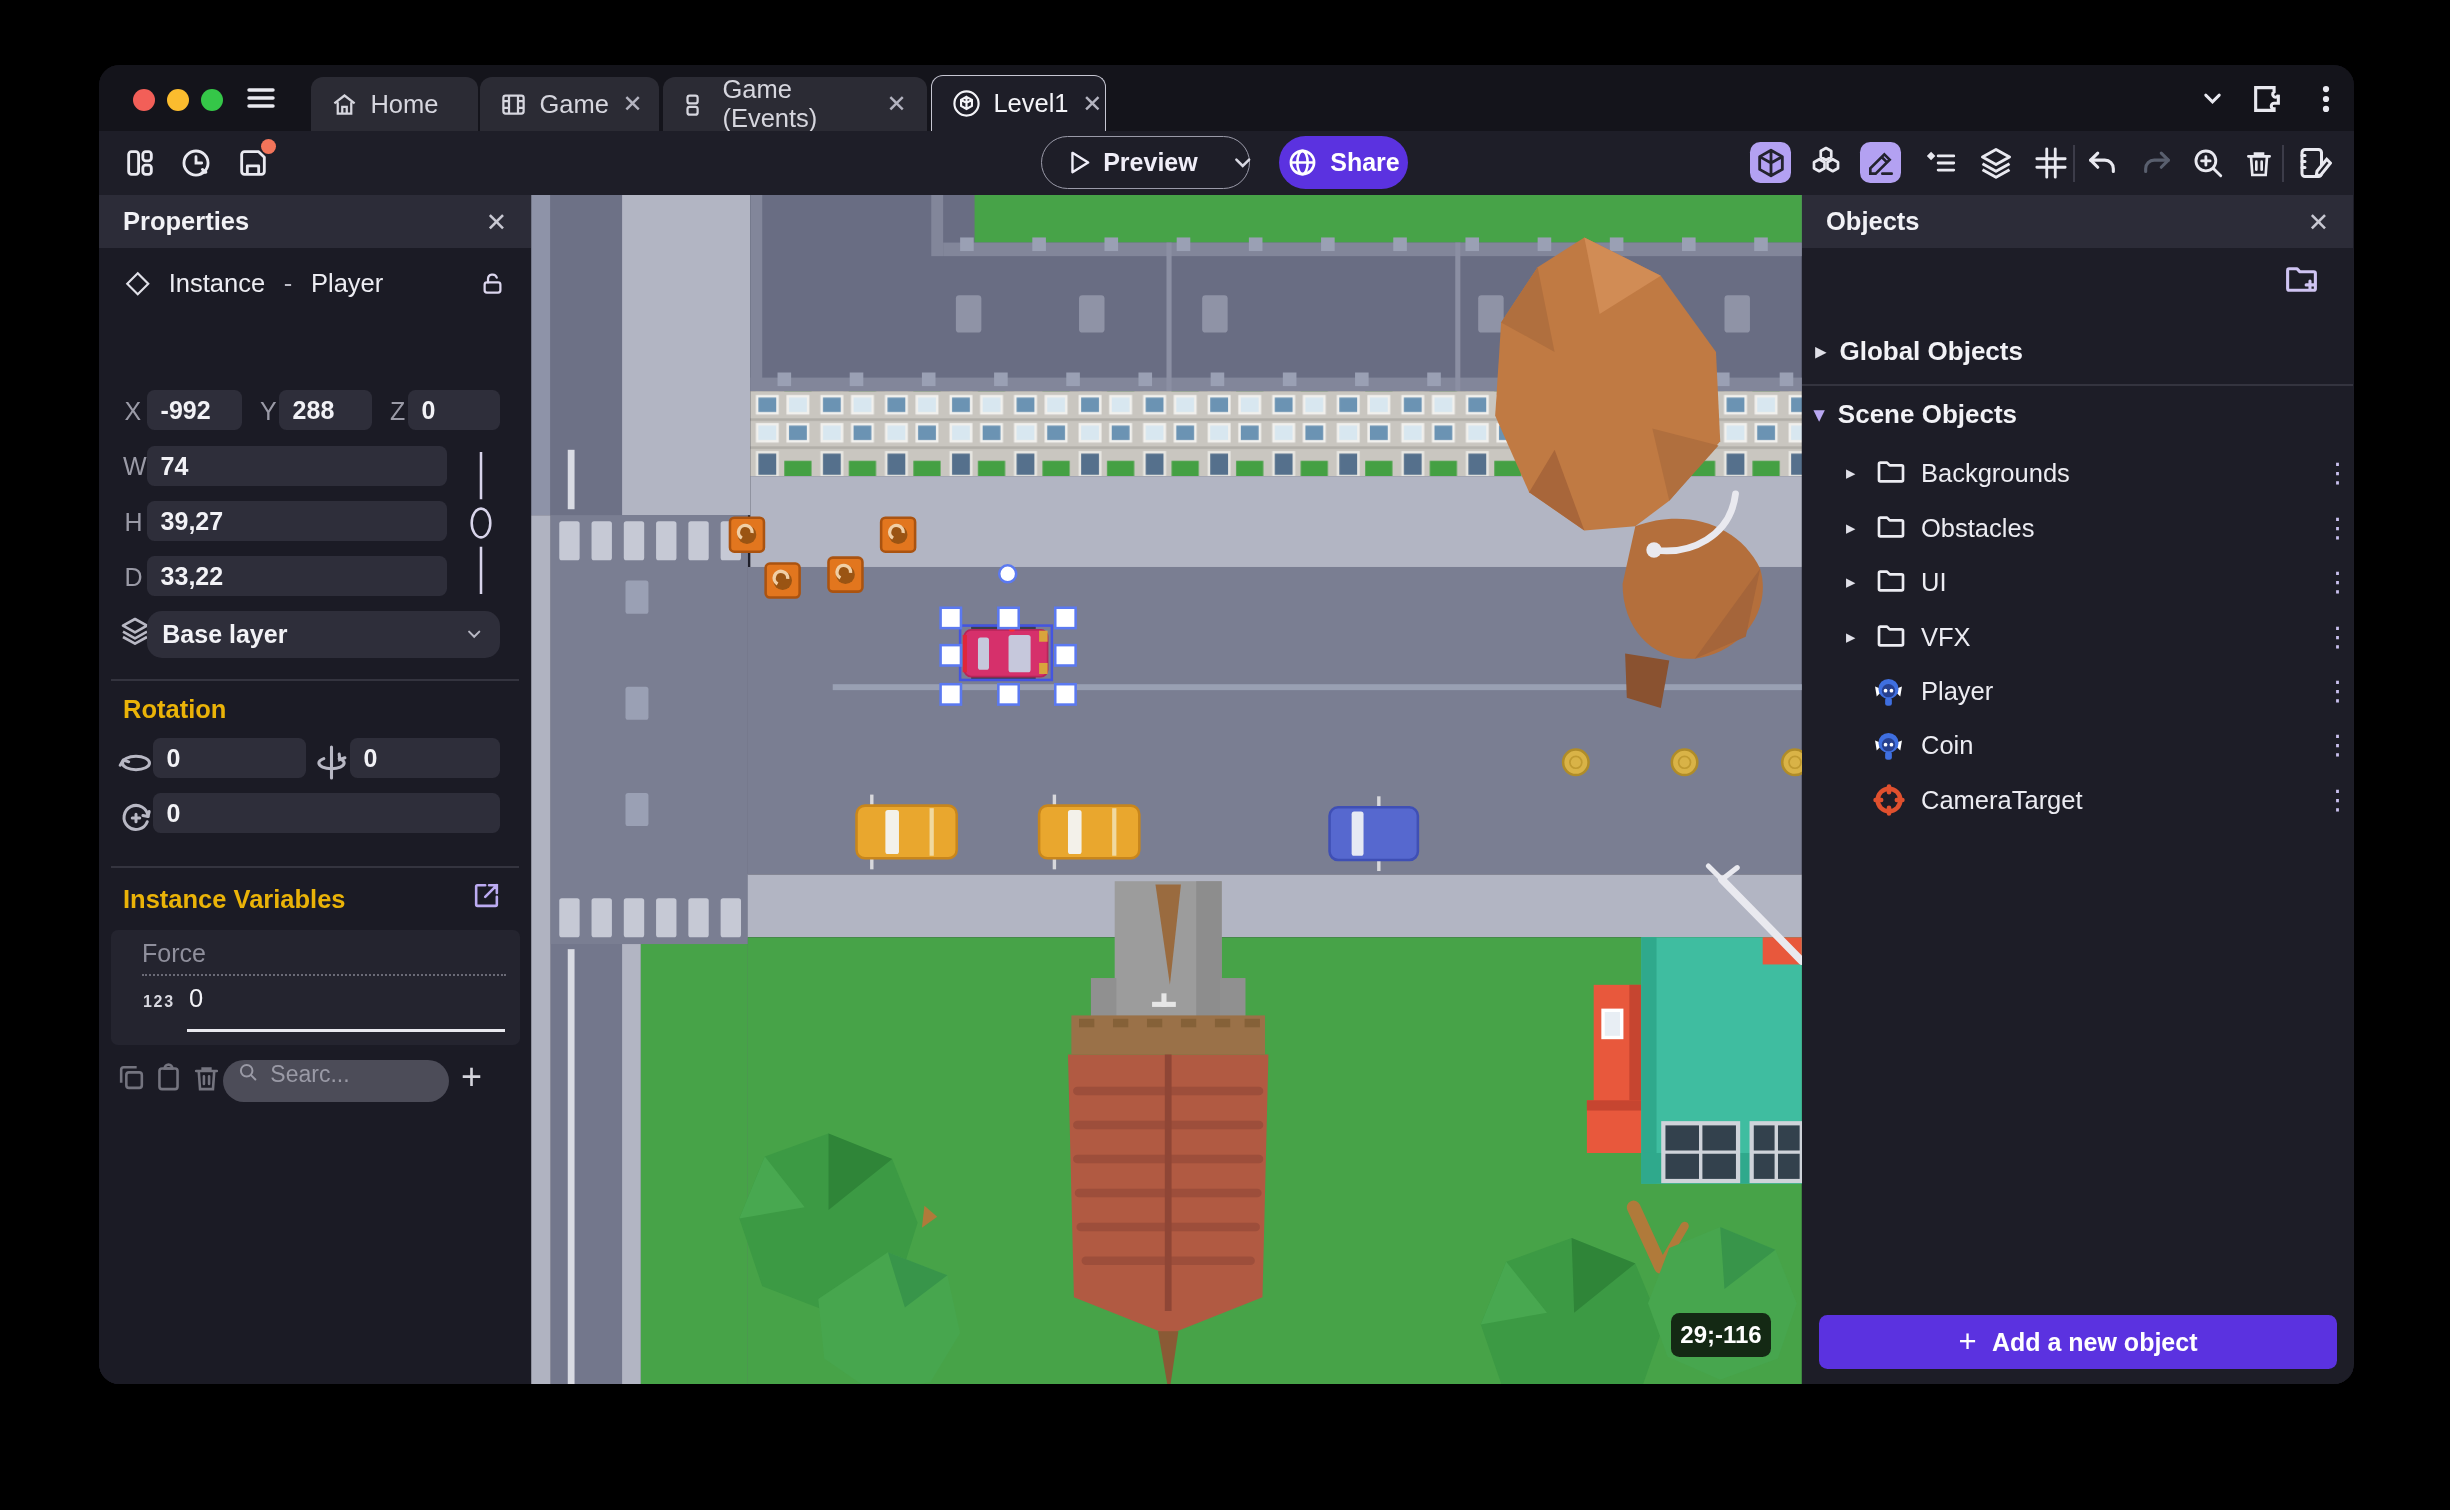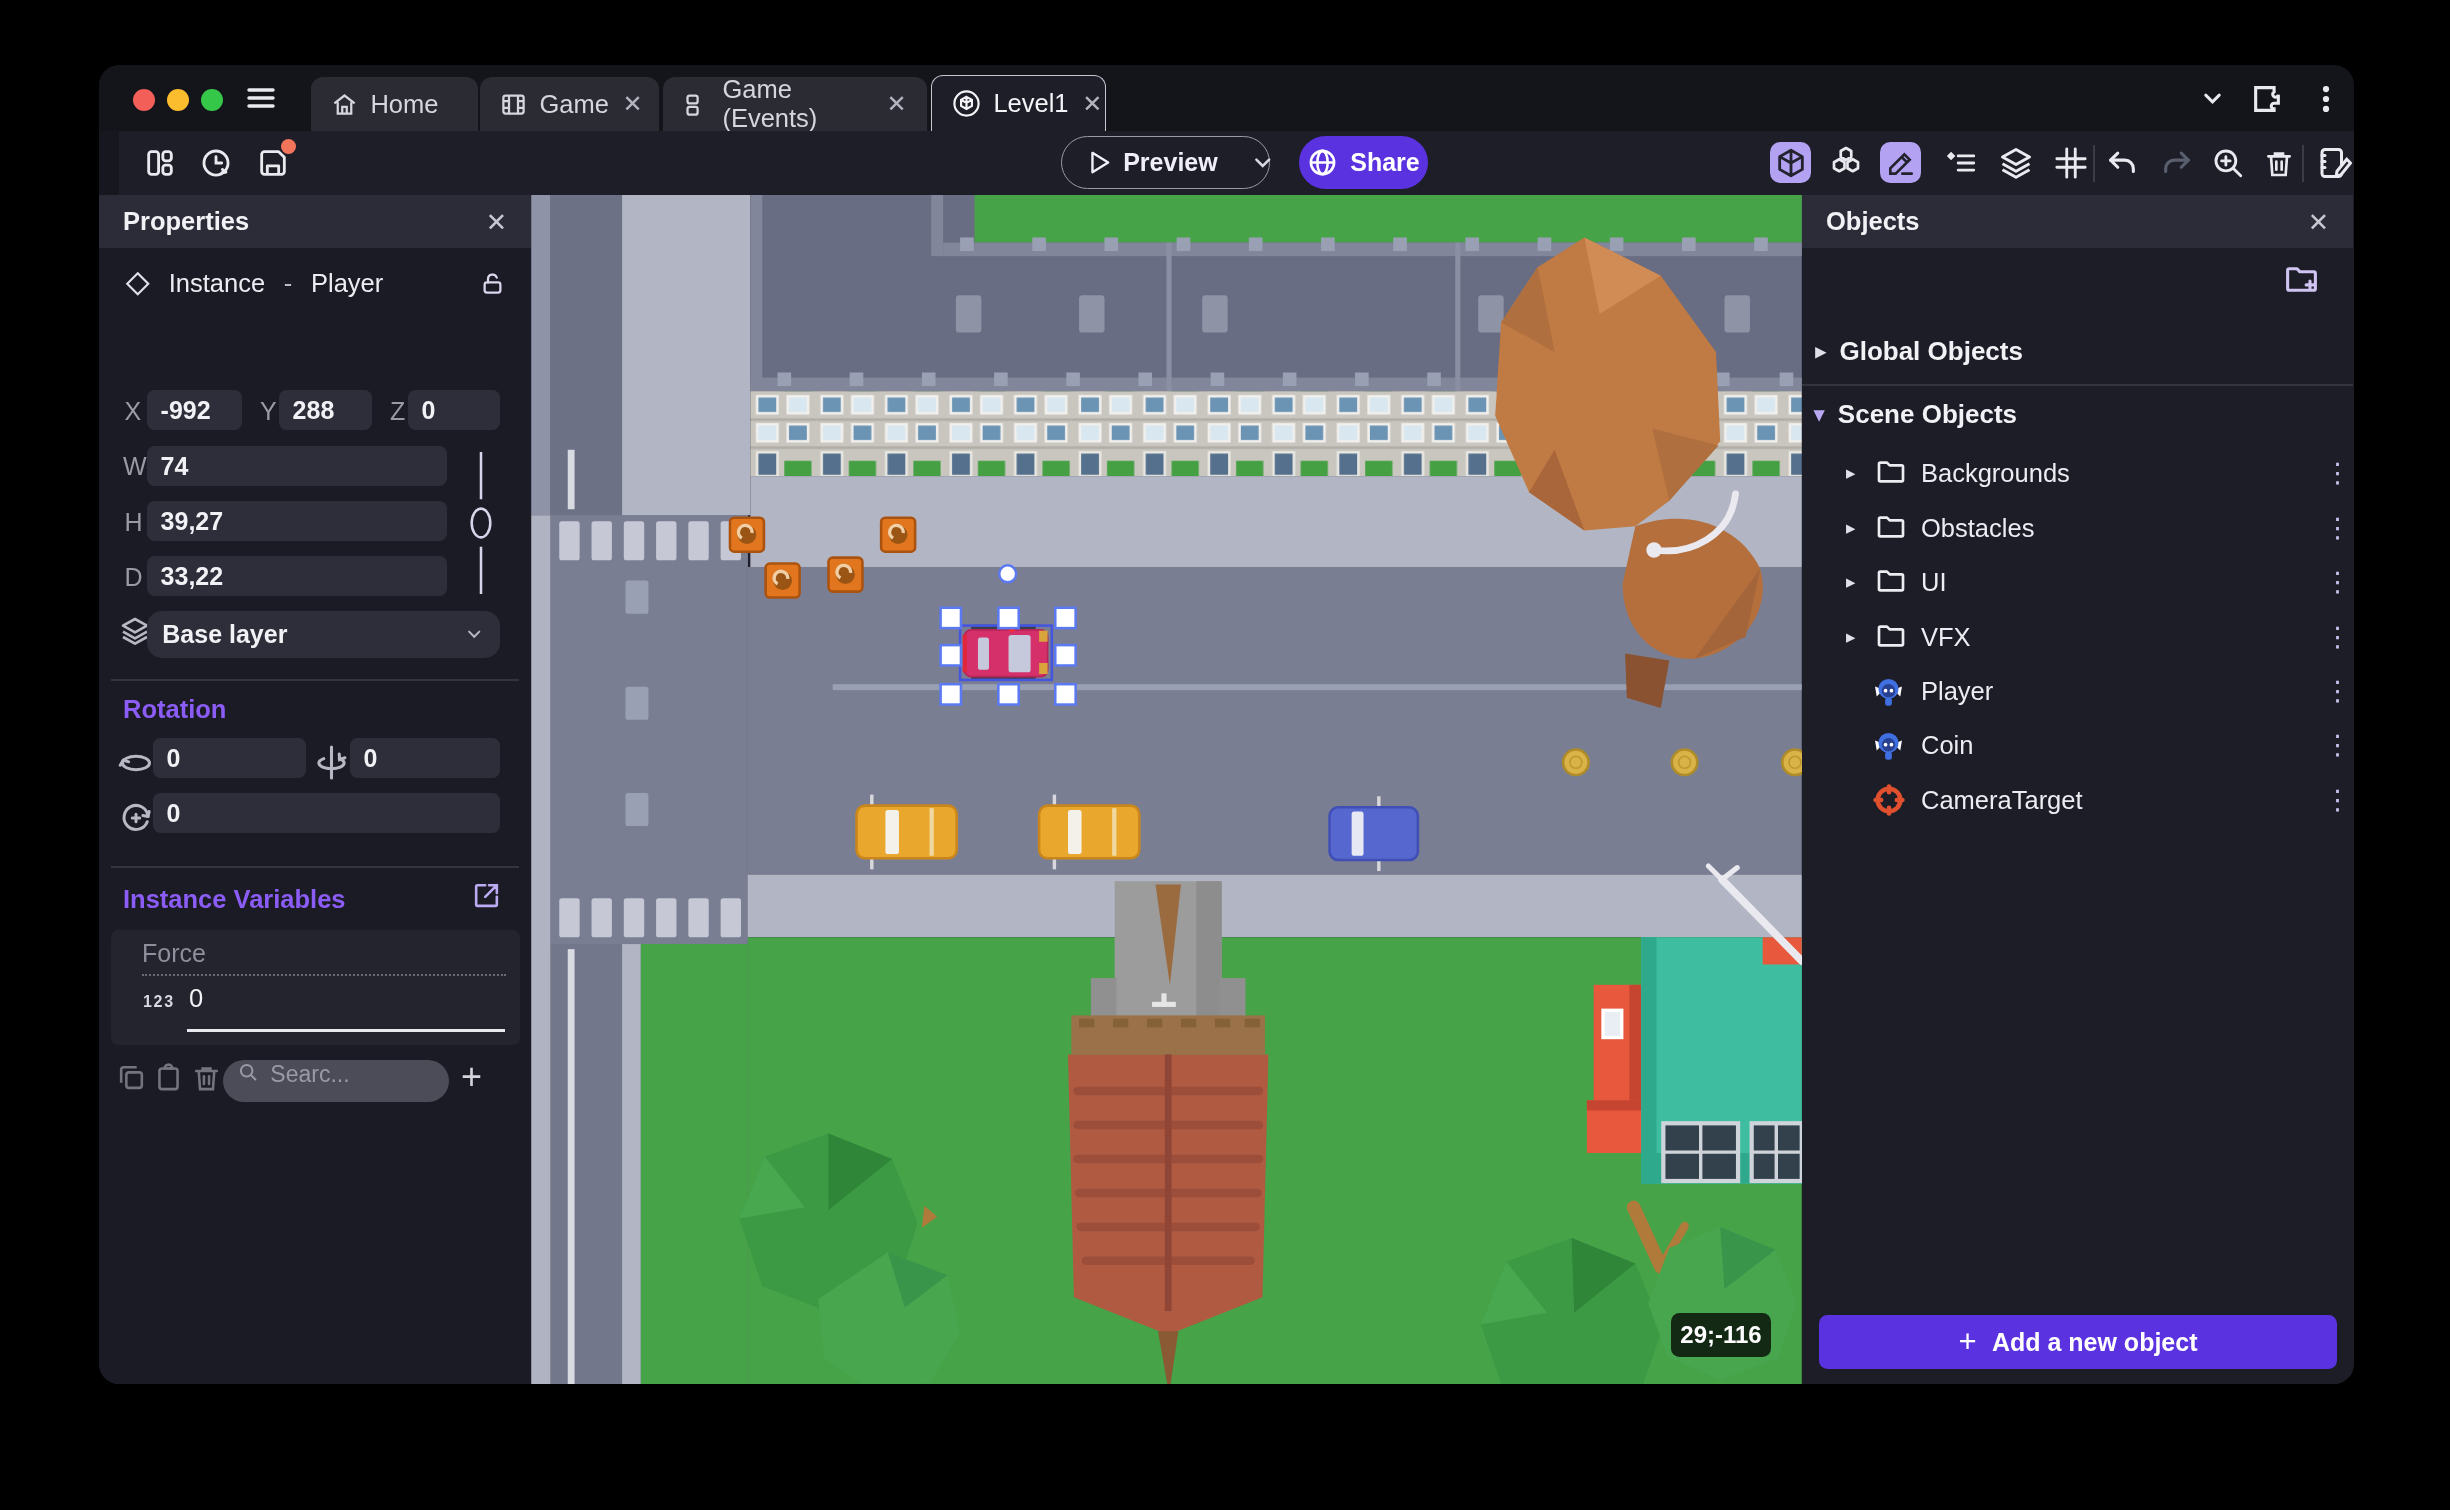--- a/index.html
+++ b/index.html
@@ -9,42 +9,42 @@
     border-radius:20.4px;overflow:hidden;}
   
   #titlebar{position:absolute;left:0;top:0;width:2255px;height:66px;background:#14141b;}
   .light{position:absolute;top:24px;width:22px;height:22px;border-radius:50%;}
   .tab{position:absolute;top:12px;height:54px;background:#2b2b34;border-radius:12px 12px 0 0;
     display:flex;align-items:center;gap:12px;padding:0 20.4px;box-sizing:border-box;color:#d6d6de;font-size:25.5px;}
   .tab.active{background:#1e1e28;border:1.7px solid #c6c6d2;border-bottom:none;top:10.2px;height:56px;color:#f4f4f8;}
   .tab .x{color:#b4b4c0;font-size:24px;margin-left:1.7px;}
   .ticon{position:absolute;top:17px;}
   
-  #toolbar{position:absolute;left:0;top:66px;width:2255px;height:64px;background:#1e1e28;margin-left:20px;}
+  #toolbar{position:absolute;left:0;top:66px;width:2255px;height:64px;background:#1e1e28;}
   .ibtn{position:absolute;top:11px;width:41px;height:41px;display:flex;align-items:center;justify-content:center;border-radius:10.2px;}
   .ibtn.act{background:#b3a1f2;}
   .vsep{position:absolute;top:13.6px;width:1.7px;height:37px;background:#3c3c49;}
   #previewBtn{position:absolute;left:942px;top:5.1px;width:209px;height:53px;border:1.7px solid #9a9aa8;
     border-radius:28px;box-sizing:border-box;display:flex;align-items:center;color:#f0eef8;}
   #previewBtn .plabel{font-size:25px;font-weight:bold;margin-left:10.2px;}
   #previewBtn .pdiv{width:1.7px;height:49px;background:#70707e;margin-left:18.7px;}
   #shareBtn{position:absolute;left:1180px;top:5.1px;width:129px;height:53px;background:#5b32e0;border-radius:28px;
     display:flex;align-items:center;justify-content:center;gap:12px;color:#fff;font-size:25px;font-weight:bold;}
   
   #main{position:absolute;left:0;top:130px;width:2255px;height:1189px;background:#1e1e28;}
   .panel-head{position:absolute;left:0;top:0;right:0;height:53px;background:#2c2c38;display:flex;
     align-items:center;justify-content:space-between;padding:0 24px;box-sizing:border-box;}
   .panel-head .ptitle{font-size:25.5px;font-weight:600;color:#f2f2f6;}
   .panel-head .x{color:#c8c8d2;font-size:25.5px;}
   #propPanel{position:absolute;left:0;top:0;width:432px;height:1189px;background:#1b1b25;}
   #objPanel{position:absolute;left:1703px;top:0;width:551px;height:1189px;background:#1d1d27;}
   .lbl{position:absolute;color:#9a9aa6;font-size:25px;}
   .in{position:absolute;height:40px;background:#2e2e3a;border:none;border-radius:7.6px;color:#f2f2f6;
     font-size:25px;font-weight:600;padding:0 0 0 13.6px;box-sizing:border-box;font-family:"Liberation Sans",sans-serif;outline:none;}
-  .sect{position:absolute;font-size:25.5px;font-weight:bold;color:#8b5cf6;}
+  .sect{position:absolute;font-size:25.5px;font-weight:bold;color:#eab308;}
   .hr{position:absolute;left:12px;right:12px;height:1.7px;background:#34343f;}
   #editBtn{position:absolute;left:25.5px;top:127px;width:381px;height:53px;border:1.7px solid #cfcbe2;border-radius:17px;
     box-sizing:border-box;display:flex;align-items:center;justify-content:center;gap:13.6px;font-size:25px;font-weight:bold;color:#f4f2fa;}
   .select{position:absolute;background:#2e2e3a;border-radius:15px;display:flex;align-items:center;
     justify-content:space-between;padding:0 15.3px;box-sizing:border-box;font-size:25px;font-weight:600;color:#f2f2f6;}
   #varTable{position:absolute;left:12px;top:735px;width:409px;height:115px;background:#24242f;border-radius:6.8px;}
   #varName{position:absolute;left:31px;top:8.5px;width:364px;font-size:25px;color:#8f8f9c;
     padding-bottom:6.8px;border-bottom:2.5px dotted #6a6a76;}
   #varBadge{position:absolute;left:32px;top:63px;font-size:16px;font-weight:bold;letter-spacing:1.7px;color:#d8d8e0;}
   #varValue{position:absolute;left:78px;top:54px;font-size:25.5px;color:#f2f2f6;}

